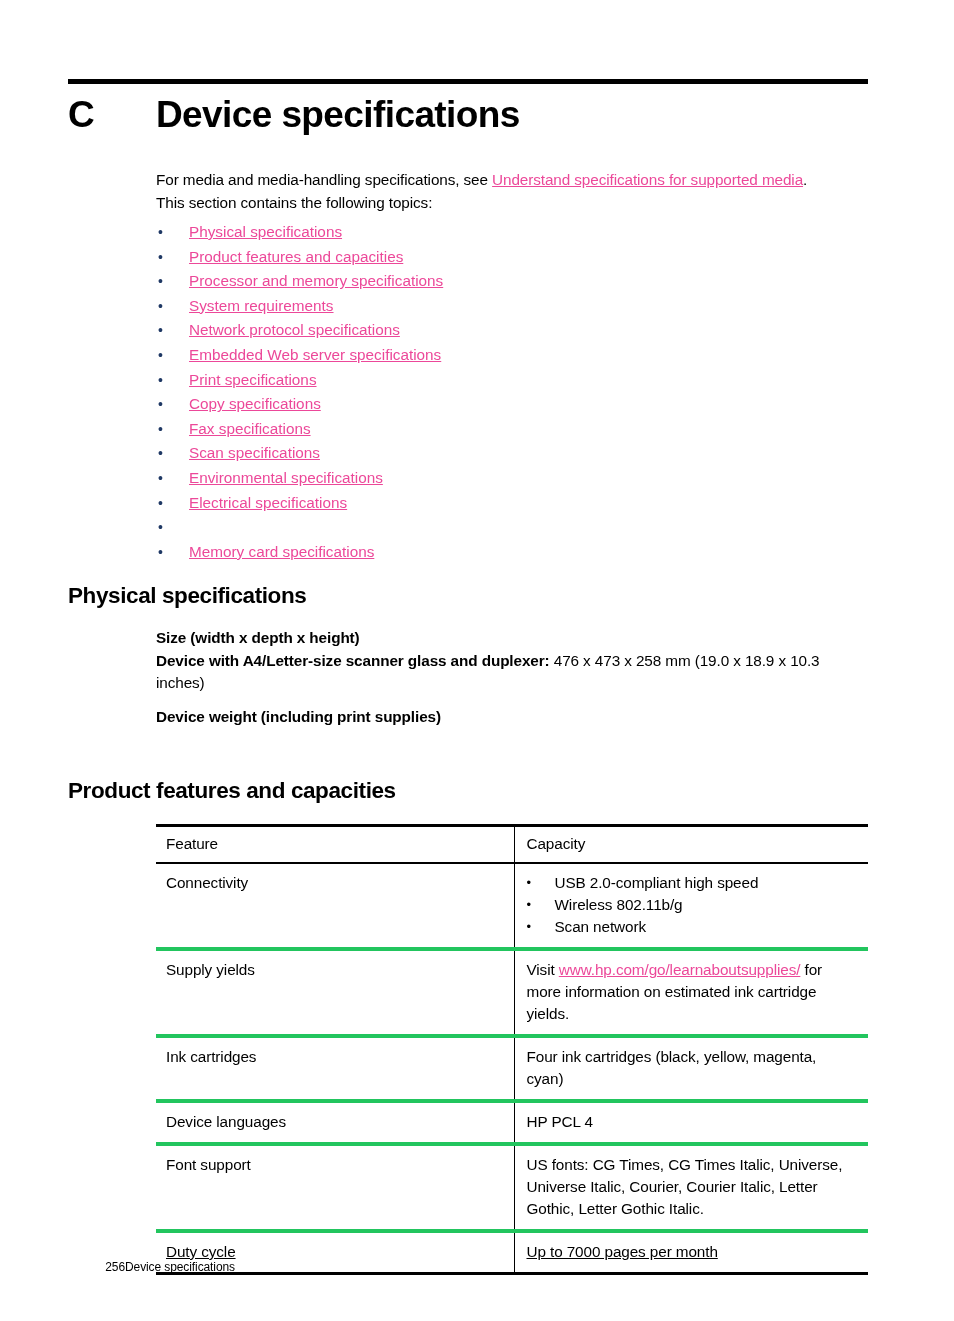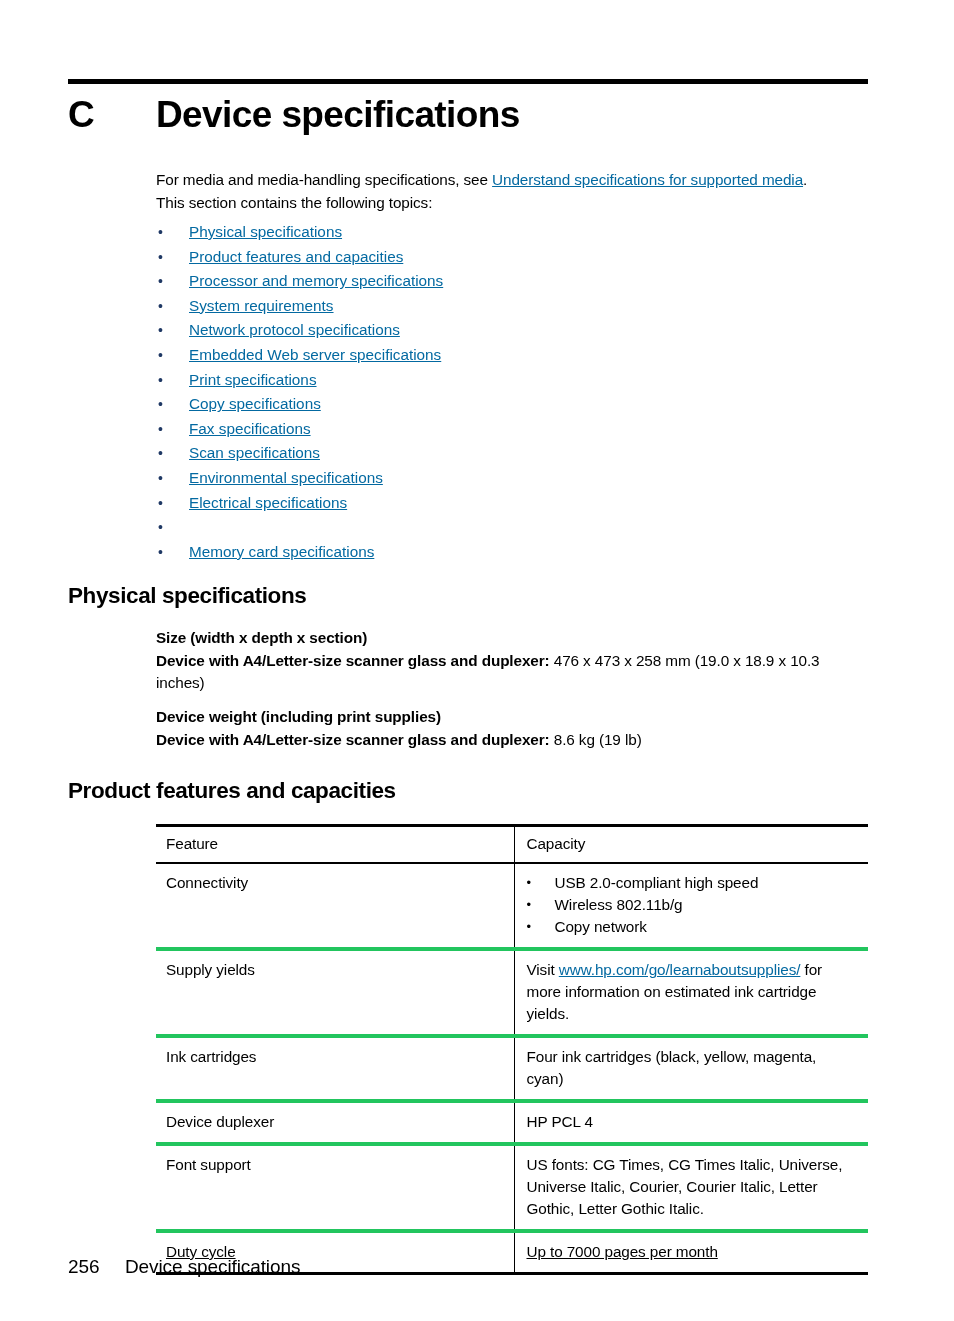--- a/index.html
+++ b/index.html
@@ -61,21 +61,21 @@
     left: 156px;
     top: 168px;
     width: 712px;
   }
   .intro-line {
     font-size: 15.3px;
     line-height: 23px;
     letter-spacing: -0.1px;
   }
   a.doclink, .doclink {
-    color: #0369a1;
+    color: #ec4899;
     text-decoration: underline;
   }
 
   ul.topics {
     list-style: none;
     margin: 6px 0 0 0;
     padding: 0;
   }
   ul.topics li {
     position: relative;
@@ -173,24 +173,25 @@
     top: 0;
     font-size: 13px;
     line-height: 22px;
   }
 
   
   .footer {
     position: absolute;
     left: 68px;
     top: 1257px;
-    font-size: 19px;
+    font-size: 12px;
     line-height: 20px;
     display: flex;
     letter-spacing: -0.1px;
+    text-align: right;
   }
   .footer .pagenum {
     width: 57px;
     flex: 0 0 57px;
   }
 </style>
 </head>
 <body>
 
 <div class="page">
@@ -222,27 +223,26 @@
       <li><span class="bullet">•</span><a href="#" class="doclink">Environmental specifications</a></li>
       <li><span class="bullet">•</span><a href="#" class="doclink">Electrical specifications</a></li>
       <li><span class="bullet">•</span></li>
       <li><span class="bullet">•</span><a href="#" class="doclink">Memory card specifications</a></li>
     </ul>
   </div>
 
   <h2 class="section-heading" id="h-physical" style="margin:0;">Physical specifications</h2>
 
   <div class="spec-block" id="spec-size">
-    <p><span class="lbl">Size (width x depth x section)</span></p>
+    <p><span class="lbl">Size (width x depth x height)</span></p>
     <p><span class="lbl">Device with A4/Letter-size scanner glass and duplexer:</span><span> 476 x 473 x 258 mm (19.0 x 18.9 x 10.3 inches)</span></p>
   </div>
 
   <div class="spec-block" id="spec-weight">
     <p><span class="lbl">Device weight (including print supplies)</span></p>
-    <p><span class="lbl">Device with A4/Letter-size scanner glass and duplexer:</span><span> 8.6 kg (19 lb)</span></p>
   </div>
 
   <h2 class="section-heading" id="h-product" style="margin:0;">Product features and capacities</h2>
 
   <table class="spec-table">
     <colgroup>
         <col class="c1">
         <col class="c2">
       </colgroup>
     <thead>
@@ -251,34 +251,34 @@
         <th class="col2">Capacity</th>
       </tr>
     </thead>
     <tbody>
       <tr>
         <td class="col1">Connectivity</td>
         <td class="col2">
           <ul class="cell-list">
             <li><span class="bullet">•</span><span>USB 2.0-compliant high speed</span></li>
             <li><span class="bullet">•</span><span>Wireless 802.11b/g</span></li>
-            <li><span class="bullet">•</span><span>Copy network</span></li>
+            <li><span class="bullet">•</span><span>Scan network</span></li>
           </ul>
         </td>
       </tr>
       <tr>
         <td class="col1">Supply yields</td>
         <td class="col2"><span>Visit </span><a href="#" class="doclink">www.hp.com/go/learnaboutsupplies/</a><span> for more information on estimated ink cartridge yields.</span></td>
       </tr>
       <tr>
         <td class="col1">Ink cartridges</td>
         <td class="col2">Four ink cartridges (black, yellow, magenta, cyan)</td>
       </tr>
       <tr>
-        <td class="col1">Device duplexer</td>
+        <td class="col1">Device languages</td>
         <td class="col2">HP PCL 4</td>
       </tr>
       <tr>
         <td class="col1">Font support</td>
         <td class="col2">US fonts: CG Times, CG Times Italic, Universe, Universe Italic, Courier, Courier Italic, Letter Gothic, Letter Gothic Italic.</td>
       </tr>
       <tr>
         <td class="col1">Duty cycle</td>
         <td class="col2">Up to 7000 pages per month</td>
       </tr>

